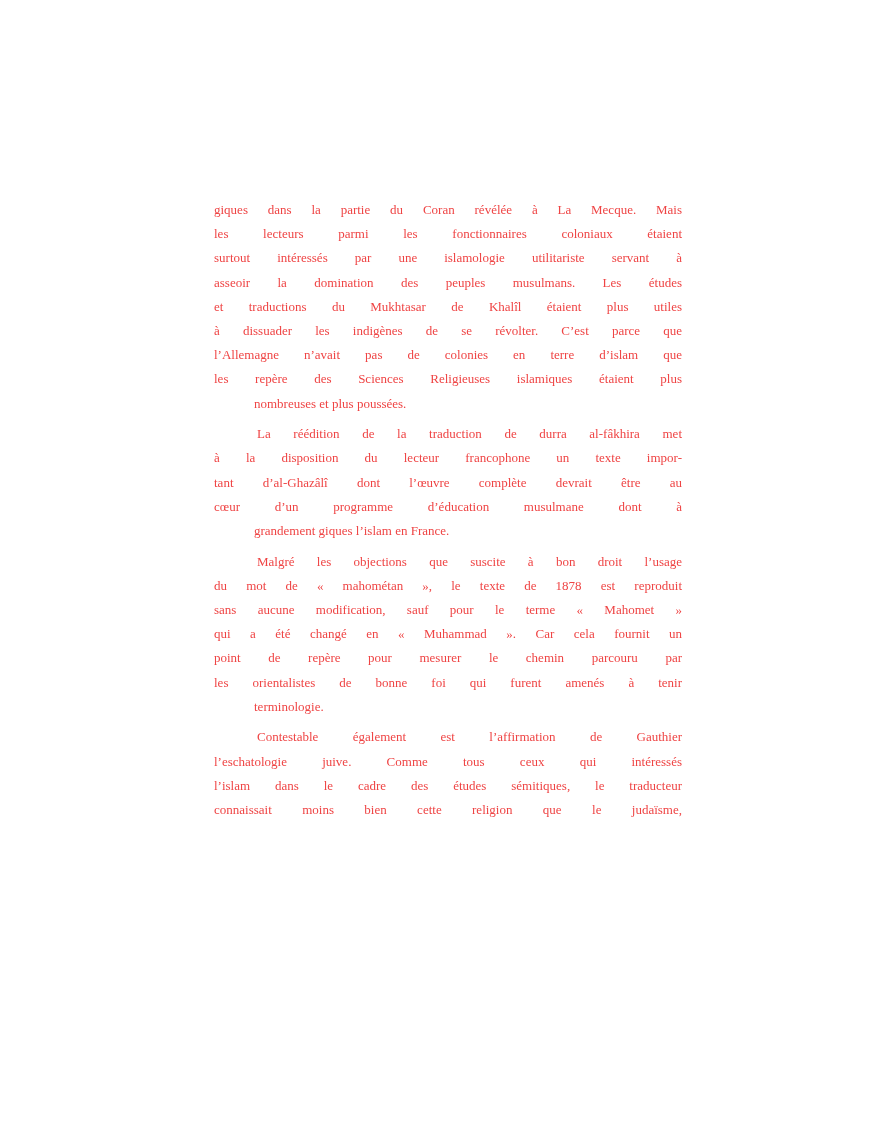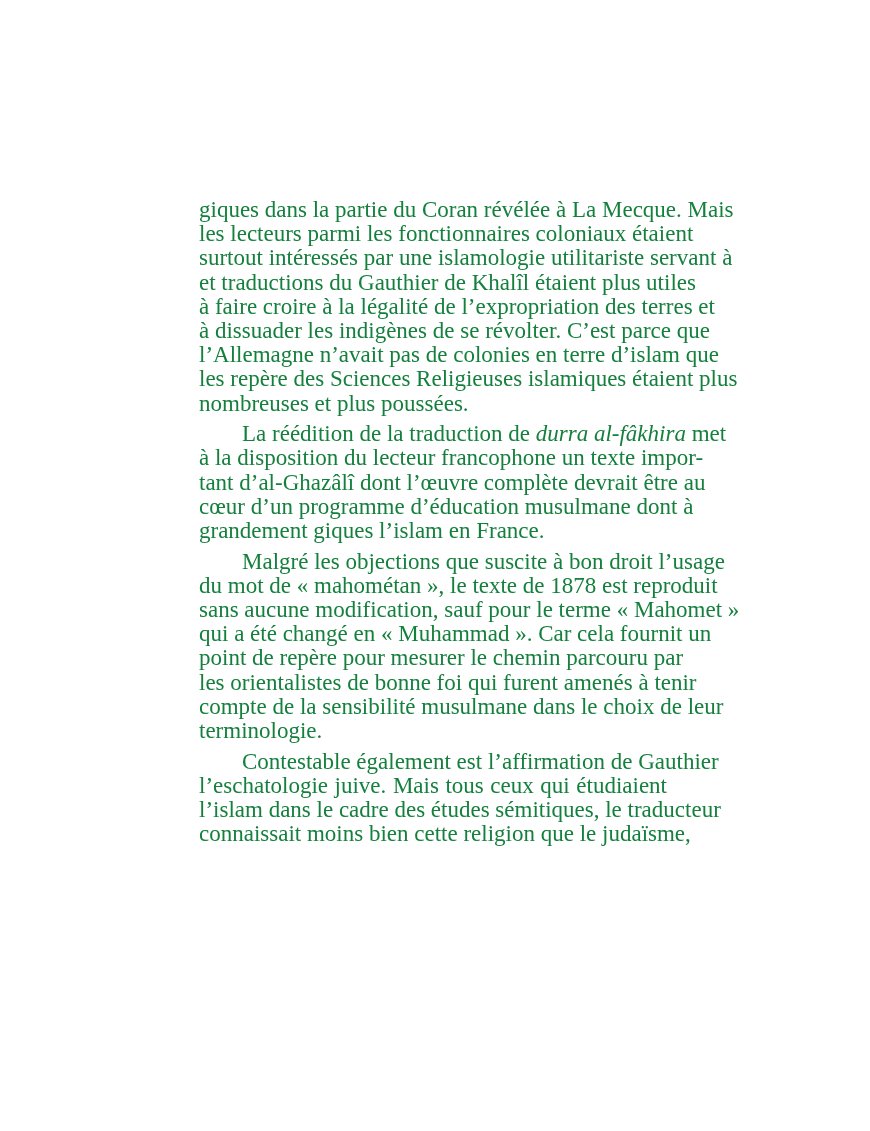--- a/index.html
+++ b/index.html
@@ -1,54 +1,54 @@
 <!DOCTYPE html>
 <html><head>
 <meta charset="utf-8">
 <style>
   html, body { margin: 0; padding: 0; background: #ffffff; }
   body { width: 870px; height: 1131px; position: relative; overflow: hidden; }
   .page-text {
     position: absolute;
-    left: 199px;
+    left: 214px;
     top: 198px;
     width: 468px;
     font-family: "Liberation Serif", "DejaVu Serif", serif;
-    font-size: 23px;
+    font-size: 13px;
     line-height: 24.2px;
-    color: #15803d;
+    color: #ef4444;
   }
   .para {
     margin: 0 0 6.5px 0;
     text-align: justify;
     text-align-last: left;
     hyphens: manual;
   }
   .para.indent .line:first-child { text-indent: 43px; }
   .line {
     display: block;
     text-align: justify;
     text-align-last: justify;
     white-space: nowrap;
     height: 24.2px;
   }
-  .line.last { text-align-last: left; }
-  .line span.it { font-style: italic; }
+  .line.last { text-align-last: left; margin-left: 40px; }
+  .line span.it { }
 </style>
 </head>
 <body>
 
 <div class="page-text">
 
   <div class="para">
     <span class="line">giques dans la partie du Coran révélée à La Mecque. Mais</span>
     <span class="line">les lecteurs parmi les fonctionnaires coloniaux étaient</span>
     <span class="line">surtout intéressés par une islamologie utilitariste servant à</span>
-    <span class="line">et traductions du Gauthier de Khalîl étaient plus utiles</span>
-    <span class="line">à faire croire à la légalité de l’expropriation des terres et</span>
+    <span class="line">asseoir la domination des peuples musulmans. Les études</span>
+    <span class="line">et traductions du Mukhtasar de Khalîl étaient plus utiles</span>
     <span class="line">à dissuader les indigènes de se révolter. C’est parce que</span>
     <span class="line">l’Allemagne n’avait pas de colonies en terre d’islam que</span>
     <span class="line">les repère des Sciences Religieuses islamiques étaient plus</span>
     <span class="line last">nombreuses et plus poussées.</span>
   </div>
 
   <div class="para indent">
     <span class="line"><span>La réédition de la traduction de </span><span class="it">durra al-fâkhira</span><span> met</span></span>
     <span class="line">à la disposition du lecteur francophone un texte impor-</span>
     <span class="line">tant d’al-Ghazâlî dont l’œuvre complète devrait être au</span>
@@ -56,24 +56,23 @@
     <span class="line last">grandement giques l’islam en France.</span>
   </div>
 
   <div class="para indent">
     <span class="line">Malgré les objections que suscite à bon droit l’usage</span>
     <span class="line">du mot de « mahométan », le texte de 1878 est reproduit</span>
     <span class="line">sans aucune modification, sauf pour le terme « Mahomet »</span>
     <span class="line">qui a été changé en « Muhammad ». Car cela fournit un</span>
     <span class="line">point de repère pour mesurer le chemin parcouru par</span>
     <span class="line">les orientalistes de bonne foi qui furent amenés à tenir</span>
-    <span class="line">compte de la sensibilité musulmane dans le choix de leur</span>
     <span class="line last">terminologie.</span>
   </div>
 
   <div class="para indent">
     <span class="line">Contestable également est l’affirmation de Gauthier</span>
-    <span class="line">l’eschatologie juive. Mais tous ceux qui étudiaient</span>
+    <span class="line">l’eschatologie juive. Comme tous ceux qui intéressés</span>
     <span class="line">l’islam dans le cadre des études sémitiques, le traducteur</span>
     <span class="line">connaissait moins bien cette religion que le judaïsme,</span>
   </div>
 
 </div>
 
 </body></html>

